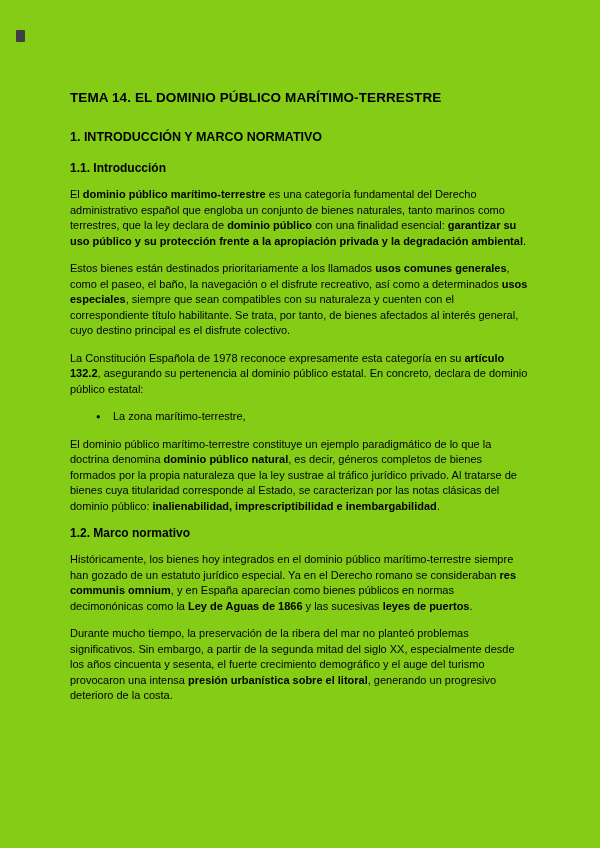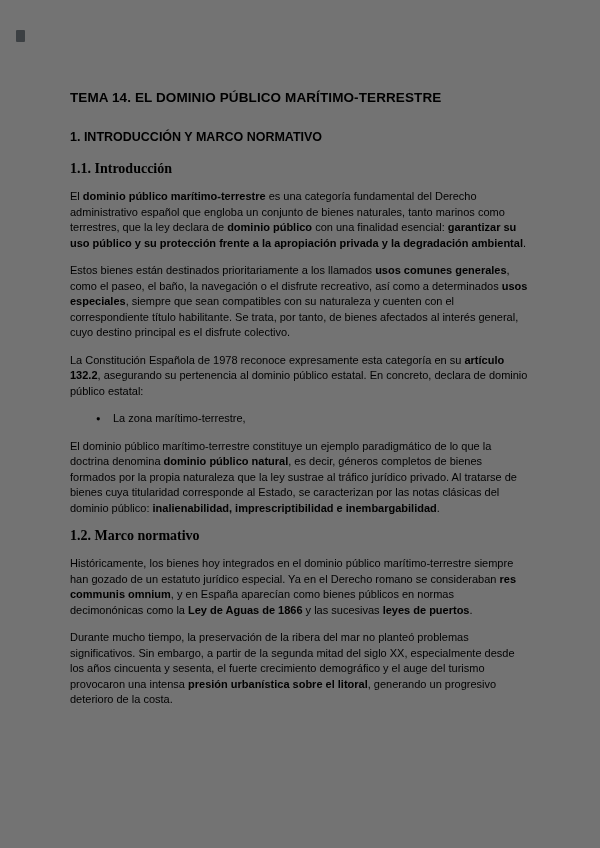--- a/index.html
+++ b/index.html
@@ -22,38 +22,37 @@
     width: 9px;
     height: 12px;
     background: #3c4043;
     border-radius: 1px;
   }
   .page {
     box-sizing: border-box;
     width: 600px;
     height: 848px;
     padding: 90px 70px 40px 70px;
-    background: #737373;
+    background: #84cc16;
   }
   h1.doc-title {
     font-size: 13.5px;
     font-weight: 700;
     margin: 0 0 25px 0;
     letter-spacing: 0.1px;
   }
   h2.section-heading {
     font-size: 12.5px;
     font-weight: 700;
     margin: 0 0 17px 0;
   }
   h3.sub-heading {
-    font-size: 14px;
+    font-size: 12px;
     font-weight: 700;
     margin: 0 0 12px 0;
-    font-family: Liberation Serif, serif;
   }
   p.body-para {
     font-size: 11px;
     line-height: 15.5px;
     margin: 0 0 12px 0;
     text-align: left;
   }
   ul.bullet-list {
     list-style: none;
     margin: 0 0 12px 0;

